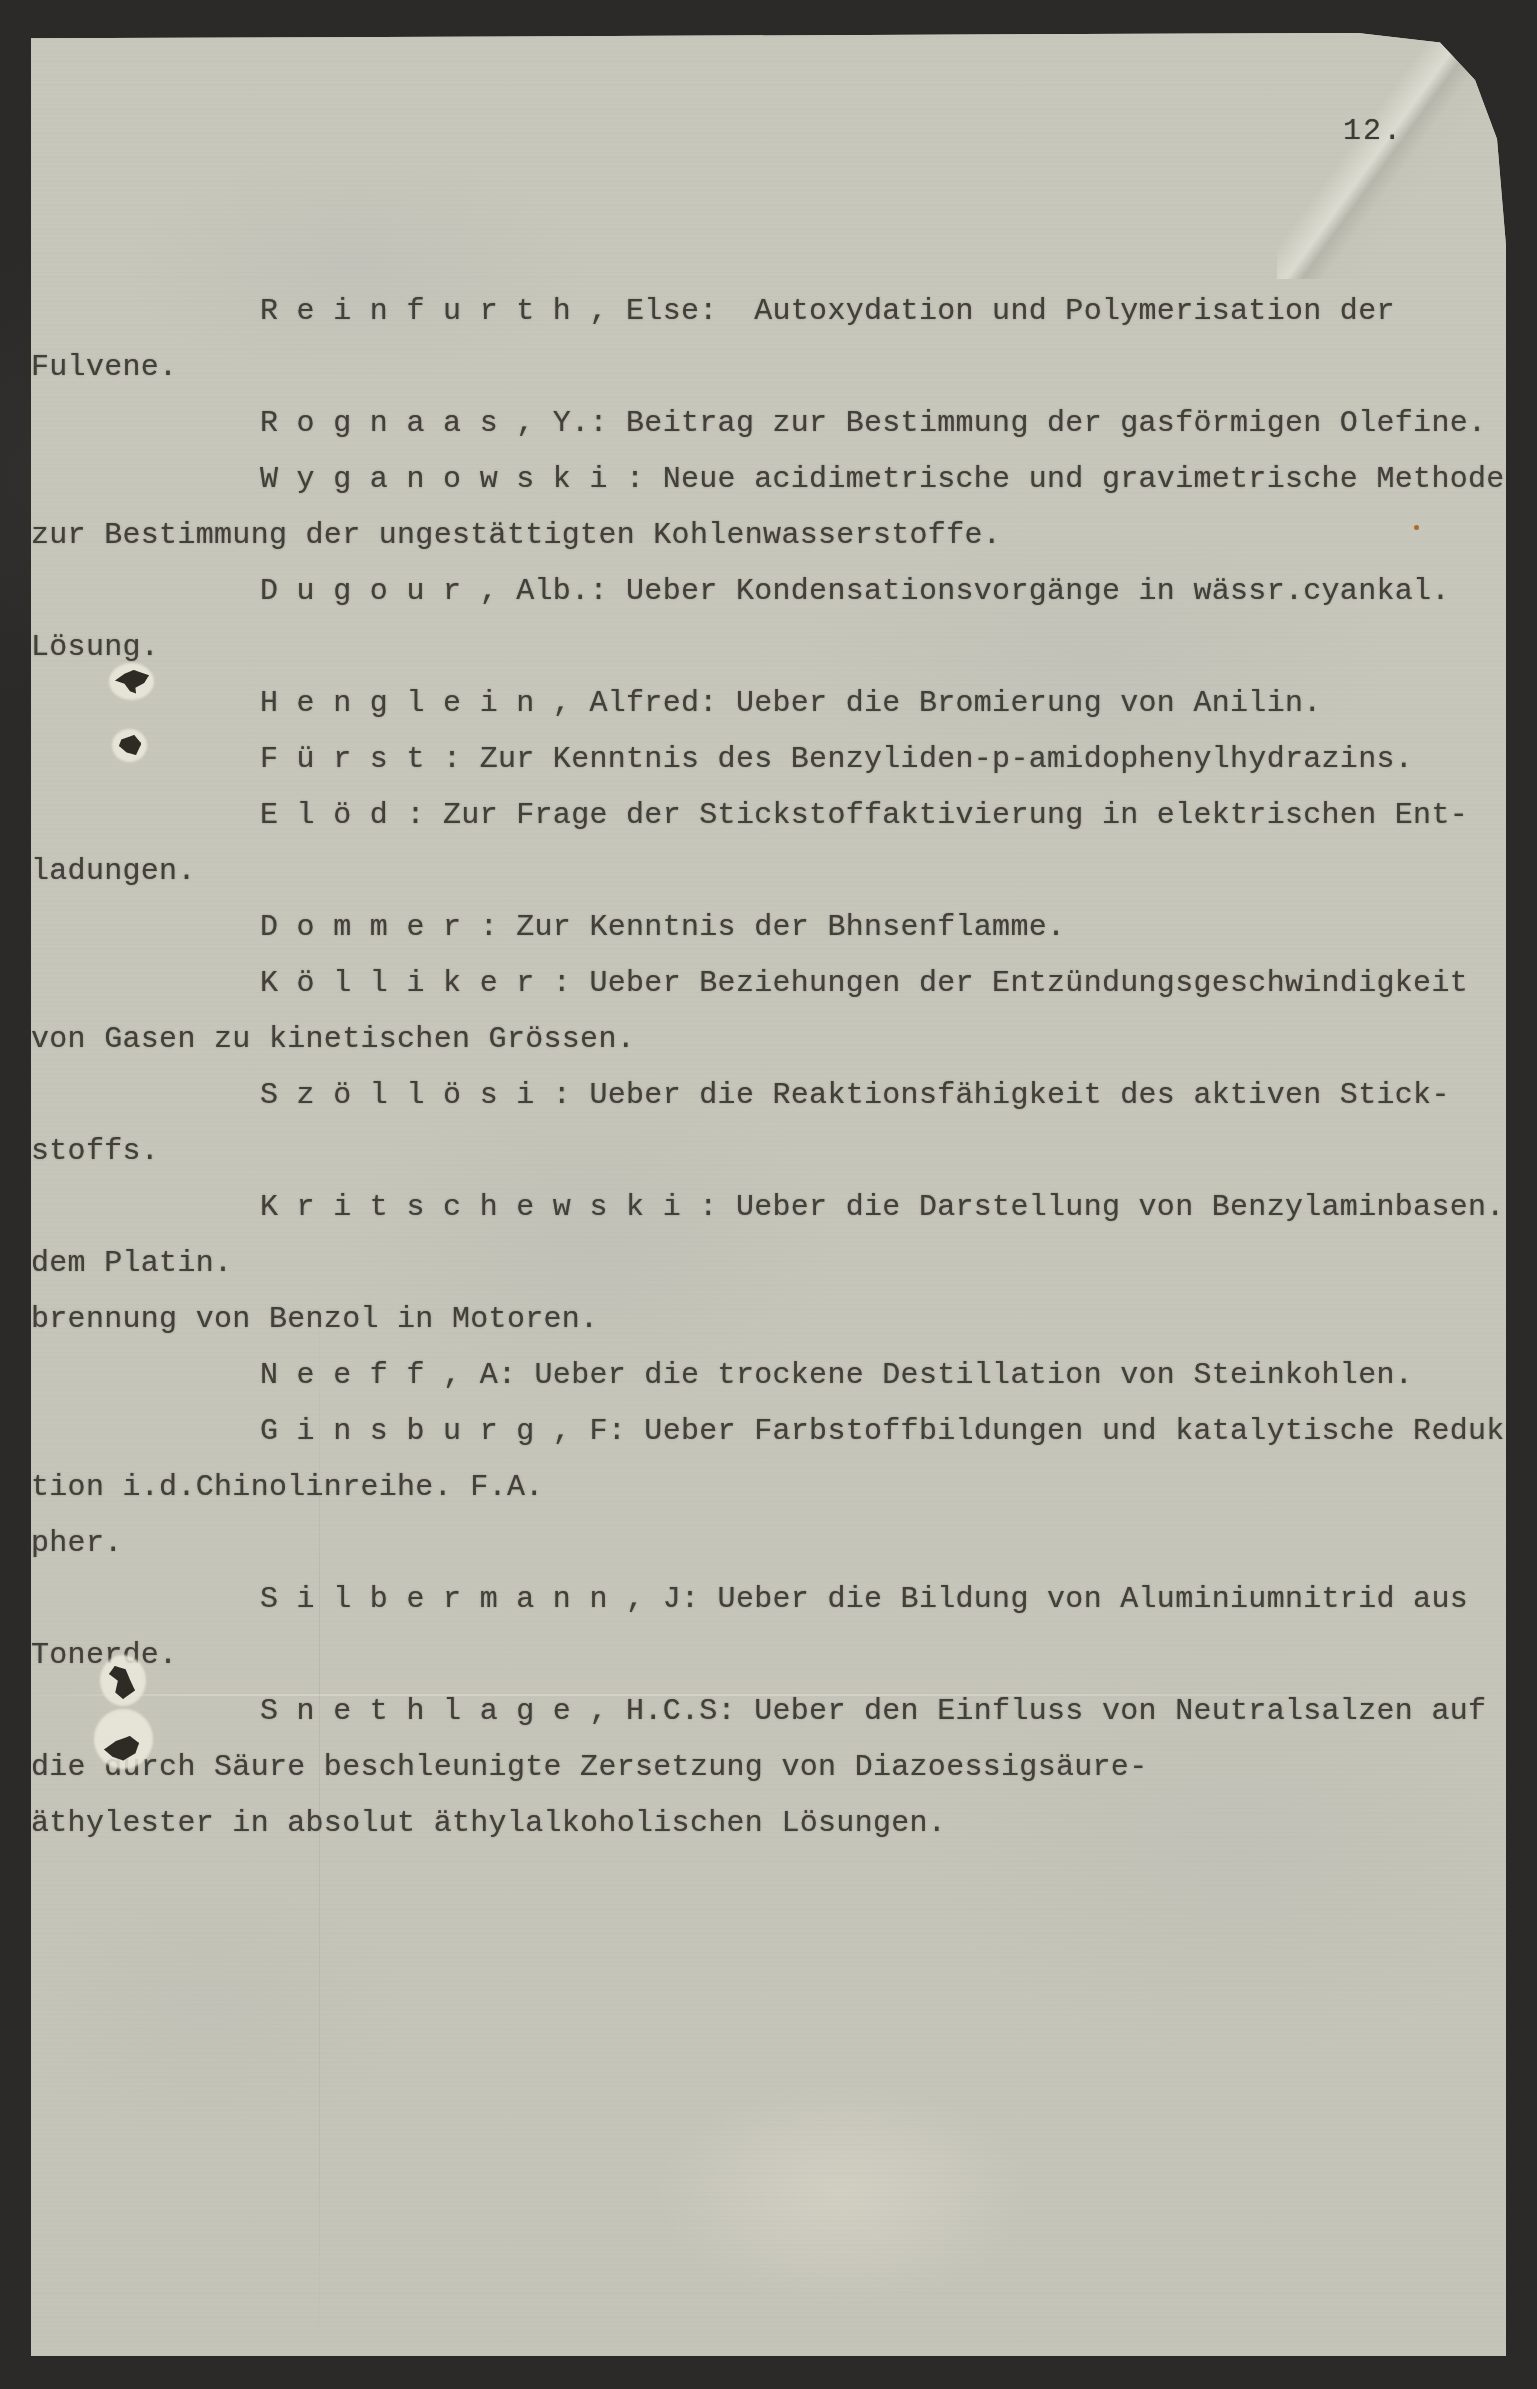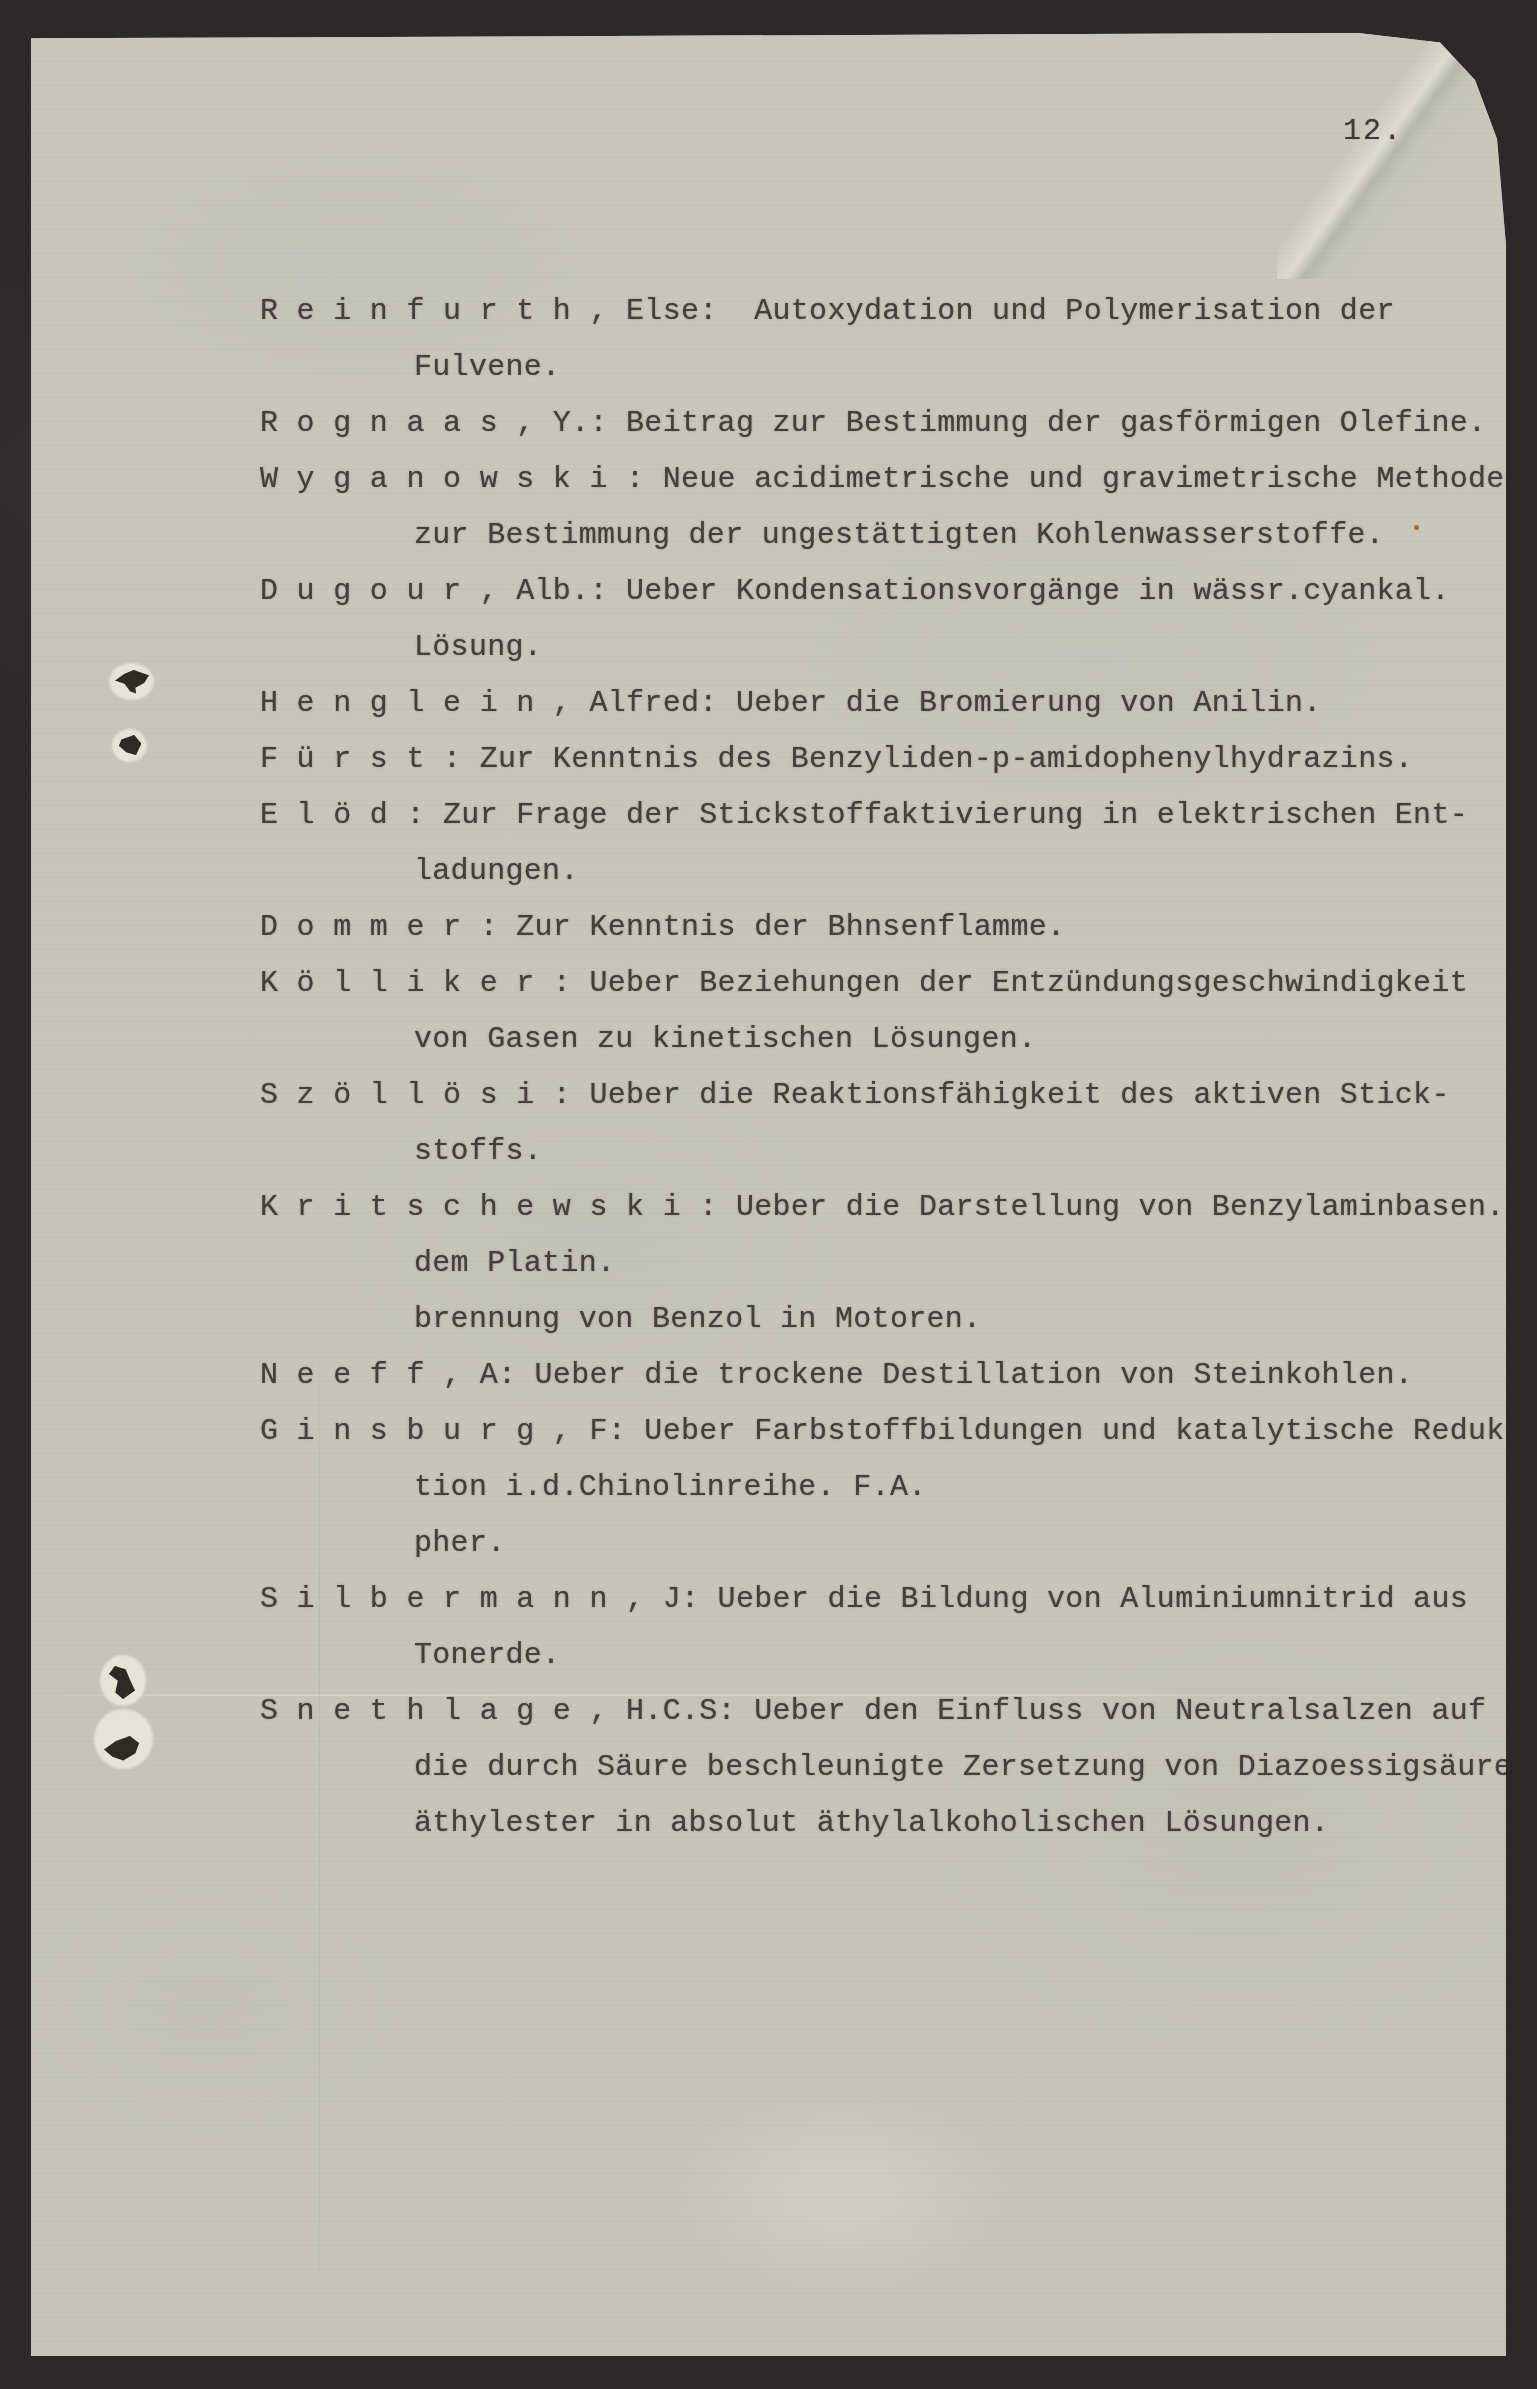--- a/index.html
+++ b/index.html
@@ -58,21 +58,21 @@
   .line {
     white-space: pre;
     font-size: 30px;
     line-height: 56px;
     height: 56px;
     color: #42403a;
     text-shadow: 0 0 1.1px rgba(62,60,52,0.55), 0 0 3.2px rgba(62,60,52,0.12);
     letter-spacing: 0.3px;
   }
   .line.entry { margin-left: 229px; }
-  .line.cont  { margin-left: 383px; }
+  .line.cont  { }
   .page-number {
     position: absolute;
     left: 1312px;
     top: 81px;
     font-size: 30px;
     color: #3d3b35;
     text-shadow: 0 0 1.1px rgba(62,60,52,0.55);
     letter-spacing: 2.1px;
   }
   .halo {
@@ -122,21 +122,21 @@
         <div class="line entry">W y g a n o w s k i : Neue acidimetrische und gravimetrische Methoden</div>
         <div class="line cont">zur Bestimmung der ungestättigten Kohlenwasserstoffe.</div>
         <div class="line entry">D u g o u r , Alb.: Ueber Kondensationsvorgänge in wässr.cyankal.</div>
         <div class="line cont">Lösung.</div>
         <div class="line entry">H e n g l e i n , Alfred: Ueber die Bromierung von Anilin.</div>
         <div class="line entry">F ü r s t : Zur Kenntnis des Benzyliden-p-amidophenylhydrazins.</div>
         <div class="line entry">E l ö d : Zur Frage der Stickstoffaktivierung in elektrischen Ent-</div>
         <div class="line cont">ladungen.</div>
         <div class="line entry">D o m m e r : Zur Kenntnis der Bhnsenflamme.</div>
         <div class="line entry">K ö l l i k e r : Ueber Beziehungen der Entzündungsgeschwindigkeit</div>
-        <div class="line cont">von Gasen zu kinetischen Lösungen.</div>
+        <div class="line cont">von Gasen zu kinetischen Grössen.</div>
         <div class="line entry">S z ö l l ö s i : Ueber die Reaktionsfähigkeit des aktiven Stick-</div>
         <div class="line cont">stoffs.</div>
         <div class="line entry">K r i t s c h e w s k i : Ueber die Darstellung von Benzylaminbasen.</div>
         <div class="line cont">dem Platin.</div>
         <div class="line cont">brennung von Benzol in Motoren.</div>
         <div class="line entry">N e e f f , A: Ueber die trockene Destillation von Steinkohlen.</div>
         <div class="line entry">G i n s b u r g , F: Ueber Farbstoffbildungen und katalytische Reduk</div>
         <div class="line cont">tion i.d.Chinolinreihe. F.A.</div>
         <div class="line cont">pher.</div>
         <div class="line entry">S i l b e r m a n n , J: Ueber die Bildung von Aluminiumnitrid aus</div>

